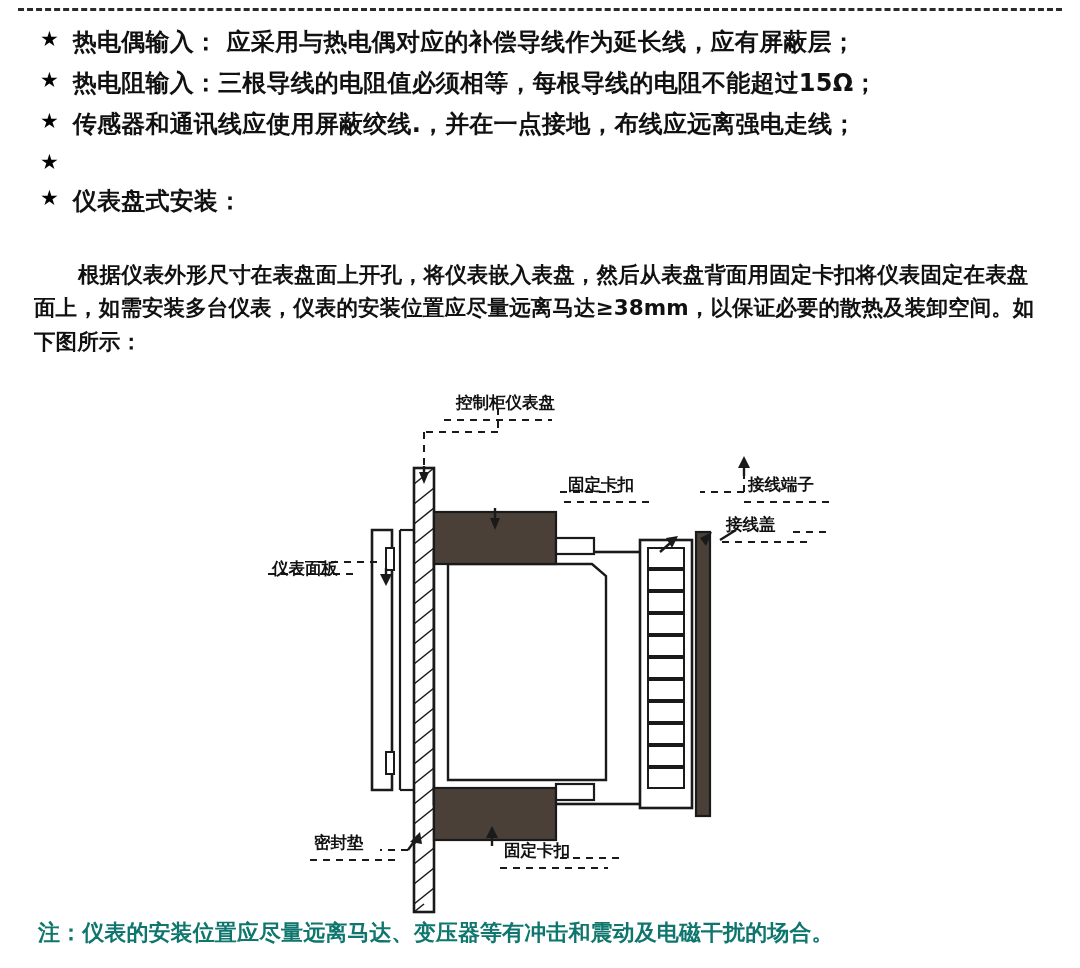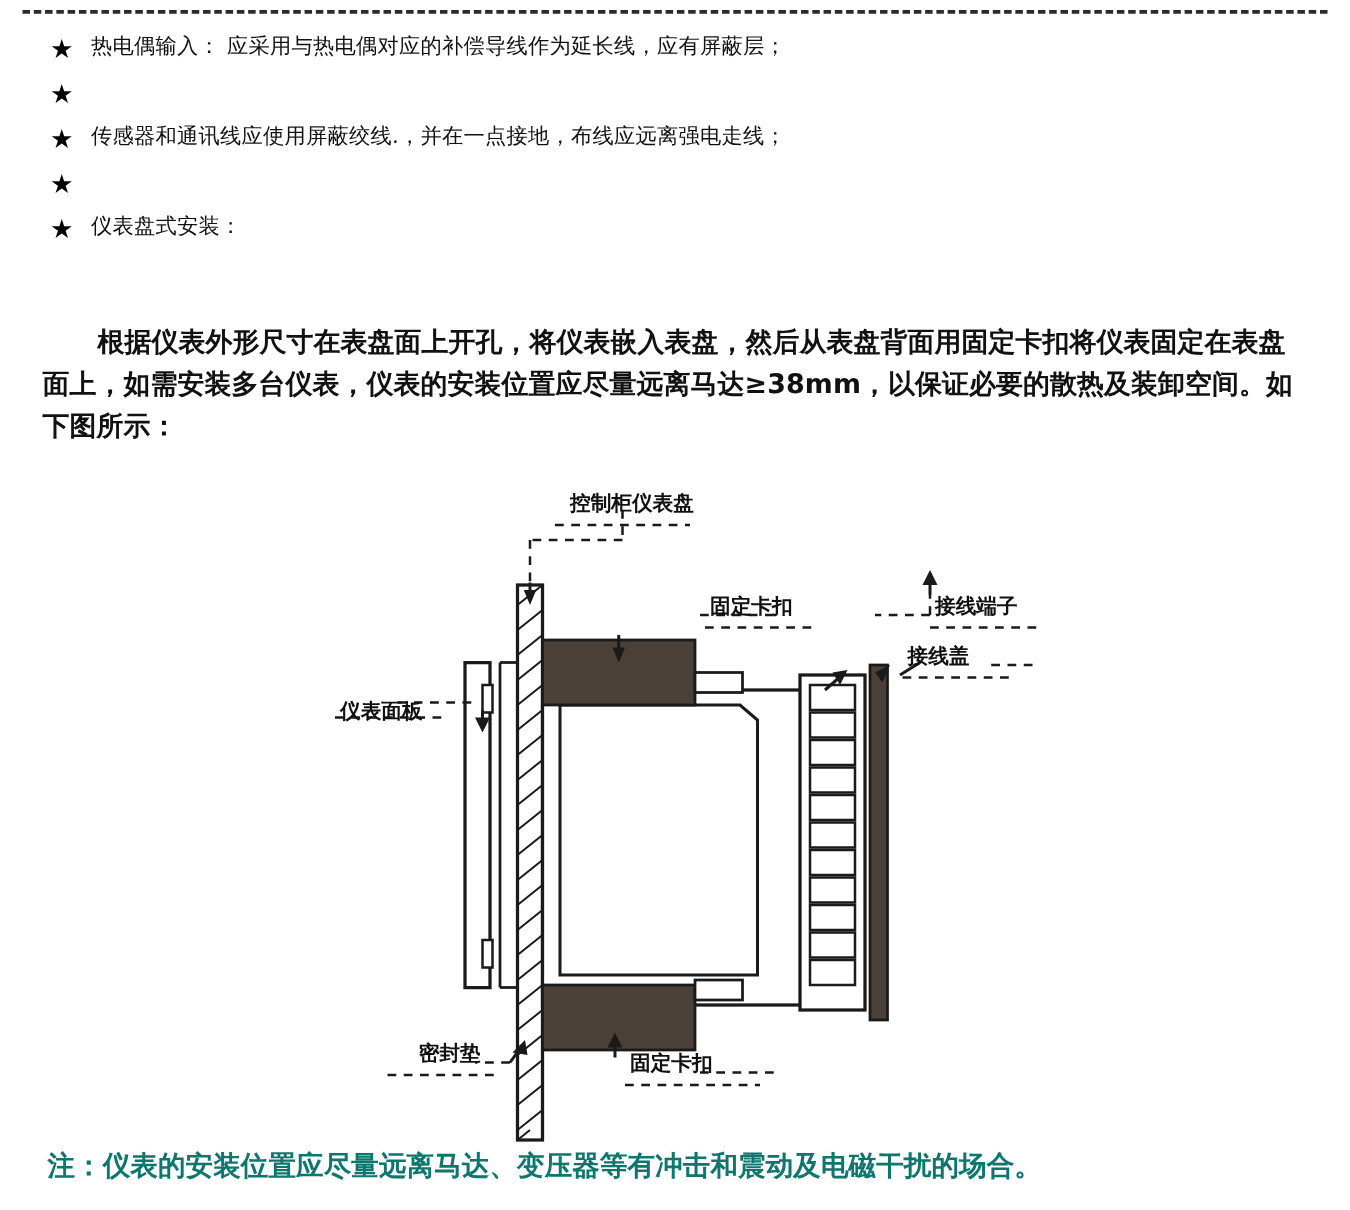--- a/index.html
+++ b/index.html
@@ -43,22 +43,22 @@
     line-height: 1.34;
   }
   .star {
     font-size: 21px;
     line-height: 1.28;
     margin-right: 14px;
     color: #000;
     flex: 0 0 auto;
   }
   .bullet-text {
-    font-size: 17px;
-    font-weight: 400;
+    font-size: 24px;
+    font-weight: 700;
     letter-spacing: 0.2px;
     color: #111;
   }
   
   .para {
     position: absolute;
     left: 34px;
     top: 258px;
     width: 1012px;
     font-size: 21.5px;
@@ -102,20 +102,21 @@
 
   <div class="top-rule"></div>
 
   <div class="bullets">
     <div class="bullet-row">
       <span class="star">★</span>
       <span class="bullet-text">热电偶输入： 应采用与热电偶对应的补偿导线作为延长线，应有屏蔽层；</span>
     </div>
     <div class="bullet-row">
       <span class="star">★</span>
+      <span class="bullet-text">热电阻输入：三根导线的电阻值必须相等，每根导线的电阻不能超过15Ω；</span>
     </div>
     <div class="bullet-row">
       <span class="star">★</span>
       <span class="bullet-text">传感器和通讯线应使用屏蔽绞线.，并在一点接地，布线应远离强电走线；</span>
     </div>
     <div class="bullet-row">
       <span class="star">★</span>
     </div>
     <div class="bullet-row">
       <span class="star">★</span>
@@ -239,19 +240,19 @@
         <line x1="310" y1="480" x2="400" y2="480"></line>
         <line x1="500" y1="488" x2="608" y2="488"></line>
       </g>
     </svg>
 
     <div class="fig-label" style="left:456px; top:12px;">控制柜仪表盘</div>
     <div class="fig-label" style="left:568px; top:94px;">固定卡扣</div>
     <div class="fig-label" style="left:748px; top:94px;">接线端子</div>
     <div class="fig-label" style="left:272px; top:178px;">仪表面板</div>
     <div class="fig-label" style="left:726px; top:134px;">接线盖</div>
-    <div class="fig-label" style="left:314px; top:452px;margin-left:21px;">密封垫</div>
+    <div class="fig-label" style="left:314px; top:452px;">密封垫</div>
     <div class="fig-label" style="left:504px; top:460px;">固定卡扣</div>
   </div>
 
   <div class="note">注：仪表的安装位置应尽量远离马达、变压器等有冲击和震动及电磁干扰的场合。</div>
 
 </div>
 
 </body></html>

